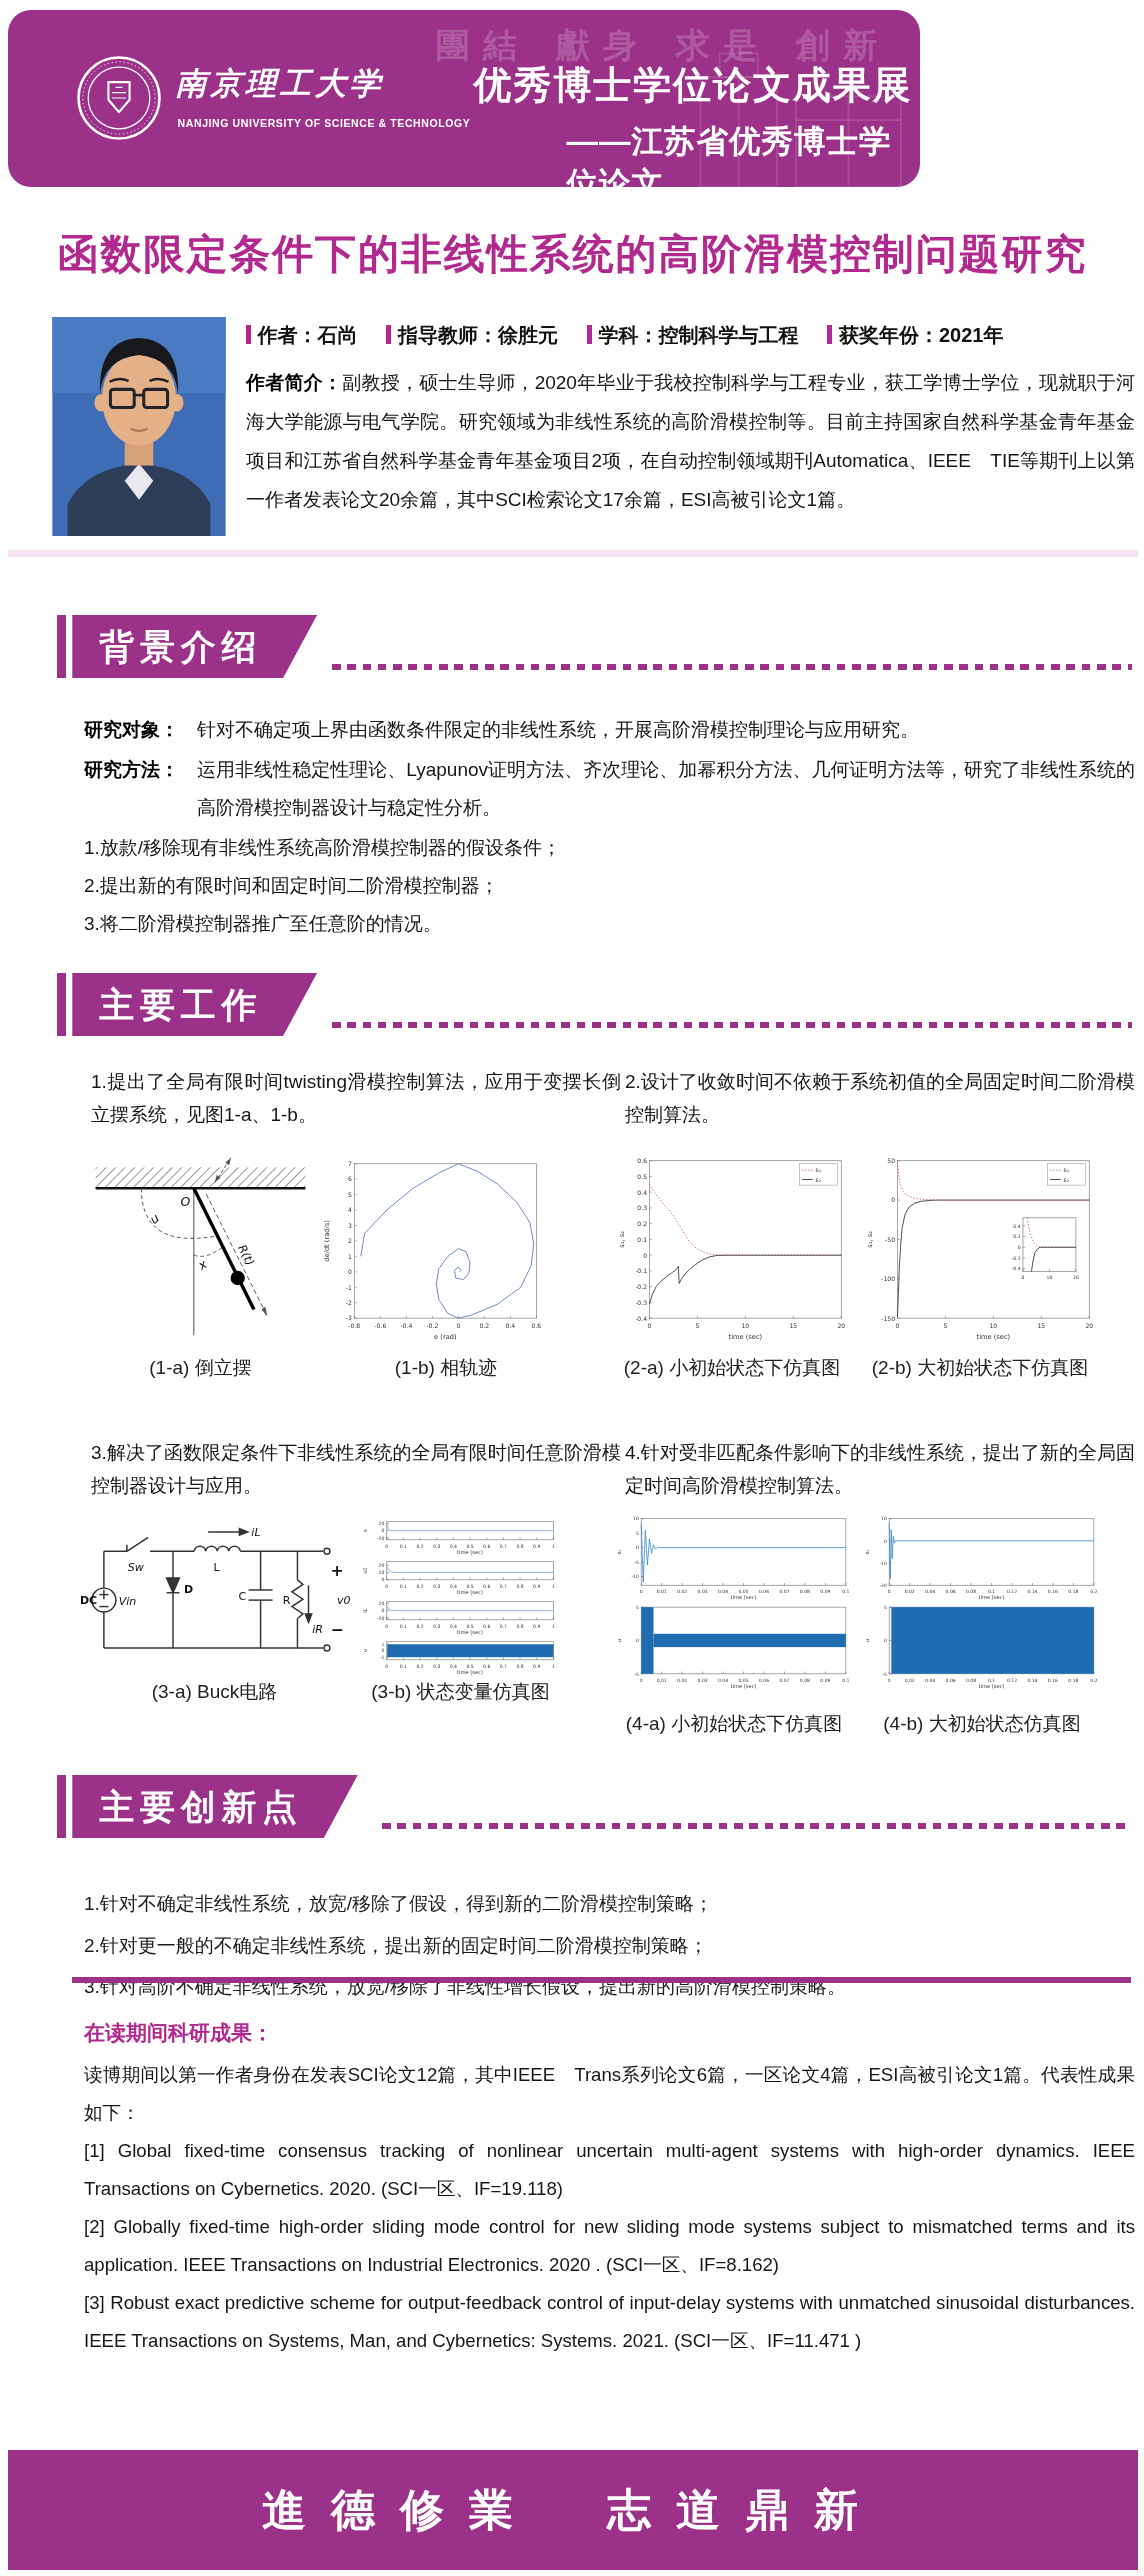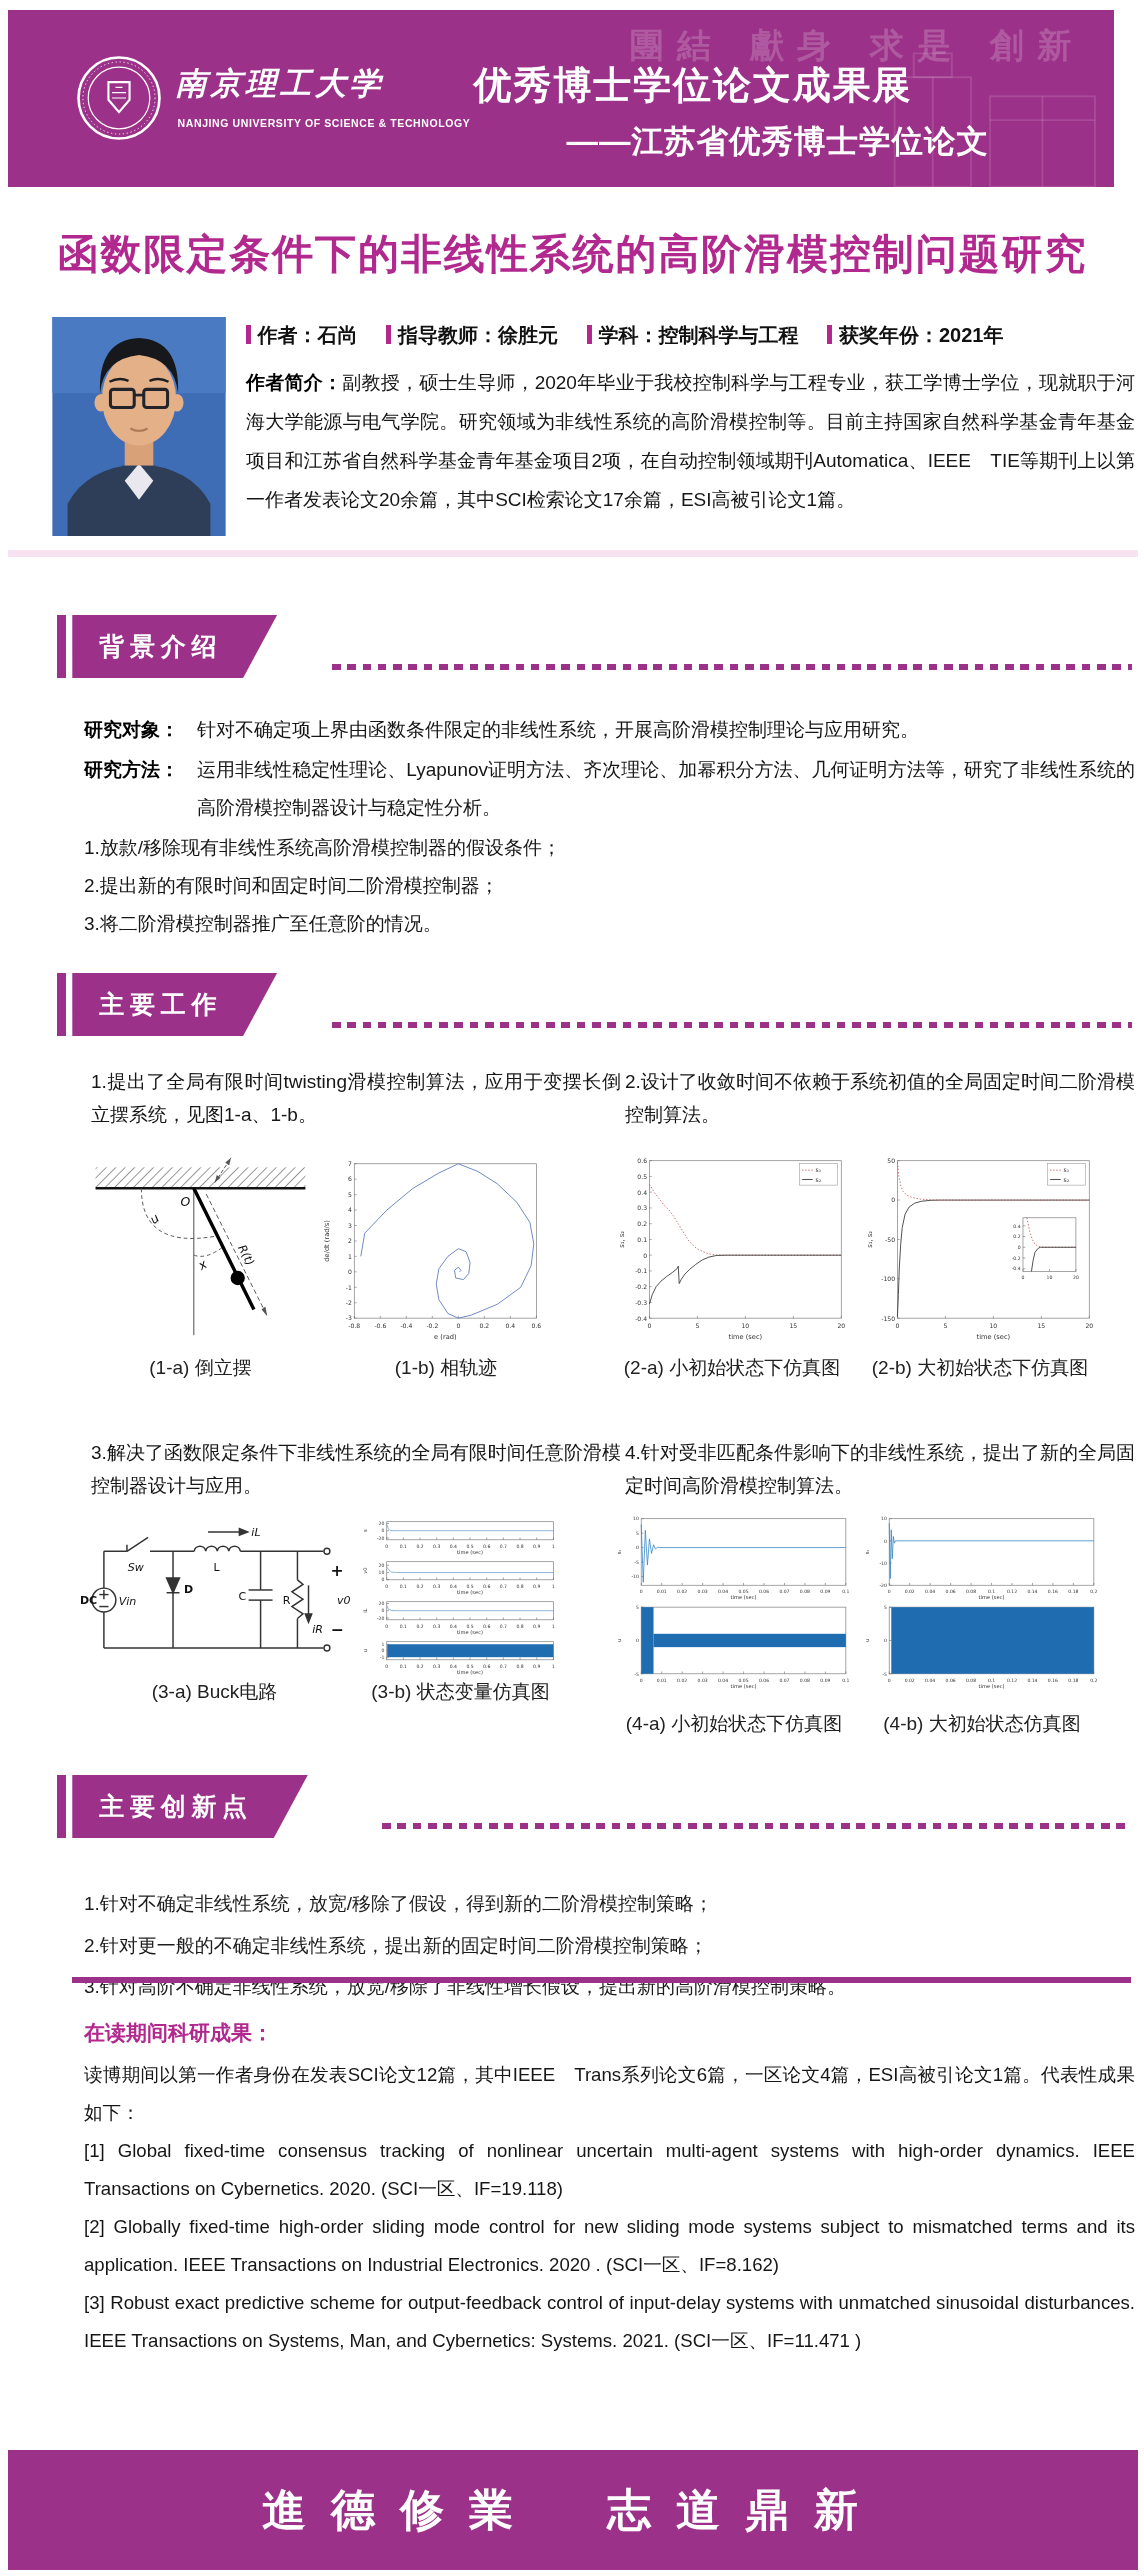--- a/index.html
+++ b/index.html
@@ -1,40 +1,40 @@
 <!DOCTYPE html>
 <html><head>
 <meta charset="utf-8">
 <style>
   html,body{margin:0;padding:0;background:#e8e8e8;}
   .page{position:relative;width:1145px;height:2576px;background:#ffffff;margin:0 auto;
         font-family:"Liberation Sans","DejaVu Sans",sans-serif;color:#1c1c1c;overflow:hidden;}
   .abs{position:absolute;}
   
   .band{background:#9c3189;}
-  .header{left:7.6px;top:9.5px;width:1106px;height:177px;}
+  .header{left:7.6px;top:9.5px;width:912px;height:177px;border-radius:23px;}
   .footer{left:7.6px;top:2450px;width:1130px;height:120px;display:flex;align-items:center;justify-content:center;}
   .wm{right:29px;top:13.4px;font-size:34px;font-weight:bold;color:rgba(255,255,255,0.20);
       letter-spacing:13.4px;font-family:"DejaVu Serif",serif;}
   .hdr-cn{left:168px;top:53px;font-size:31px;font-weight:bold;color:#fff;letter-spacing:3.8px;
           font-family:"DejaVu Serif",serif;font-style:italic;}
   .hdr-en{left:170px;top:107px;font-size:10.5px;font-weight:bold;color:#fff;letter-spacing:0.6px;}
   .hdr-t1{left:466px;top:50px;font-size:38px;font-weight:bold;color:#fff;letter-spacing:1.9px;}
   .hdr-t2{left:559px;top:111px;font-size:31.5px;font-weight:bold;color:#fff;letter-spacing:1px;}
   .poster-title{left:0;top:227px;width:1145px;text-align:center;font-size:41px;font-weight:bold;
                 color:#b1288e;letter-spacing:1.9px;}
   .meta{left:246px;top:322px;display:flex;gap:29px;font-size:20px;font-weight:bold;color:#111;}
   .mbar{display:inline-block;width:4.8px;height:19px;background:#b1288e;margin-right:6.7px;vertical-align:-1.9px;}
   .bio{left:246px;top:363px;width:889px;font-size:19px;line-height:39px;text-align:justify;color:#161616;}
   .bio b{color:#000;}
   .pinkline{left:7.6px;top:550px;width:1130px;height:6.7px;background:#f6e2f0;}
   
   .badge{display:flex;align-items:stretch;height:63px;}
   .badge-bar{width:8.6px;background:#9c3189;margin-right:6.7px;}
-  .badge-body{background:#9c3189;color:#fff;font-size:25px;font-weight:bold;letter-spacing:5.7px;
+  .badge-body{background:#9c3189;color:#fff;font-size:35px;font-weight:bold;letter-spacing:5.7px;
               line-height:63px;padding:0 55px 18px 27px;
               clip-path:polygon(0 0,100% 0,calc(100% - 34px) 100%,0 100%);}
   .dash{height:5.7px;background:repeating-linear-gradient(90deg,#9c3189 0 8.6px,transparent 8.6px 15.3px);}
   .rule{height:5.7px;background:#9c3189;}
   
   .bg-rows{left:84px;top:711px;width:1051px;}
   .bg-row{display:flex;margin-bottom:1.9px;}
   .bg-label{width:113px;font-weight:bold;font-size:19px;line-height:38px;color:#000;flex:none;}
   .bg-text{flex:1;font-size:19px;line-height:38px;color:#161616;text-align:justify;}
   .t{font-size:19px;line-height:33px;color:#161616;text-align:justify;}

